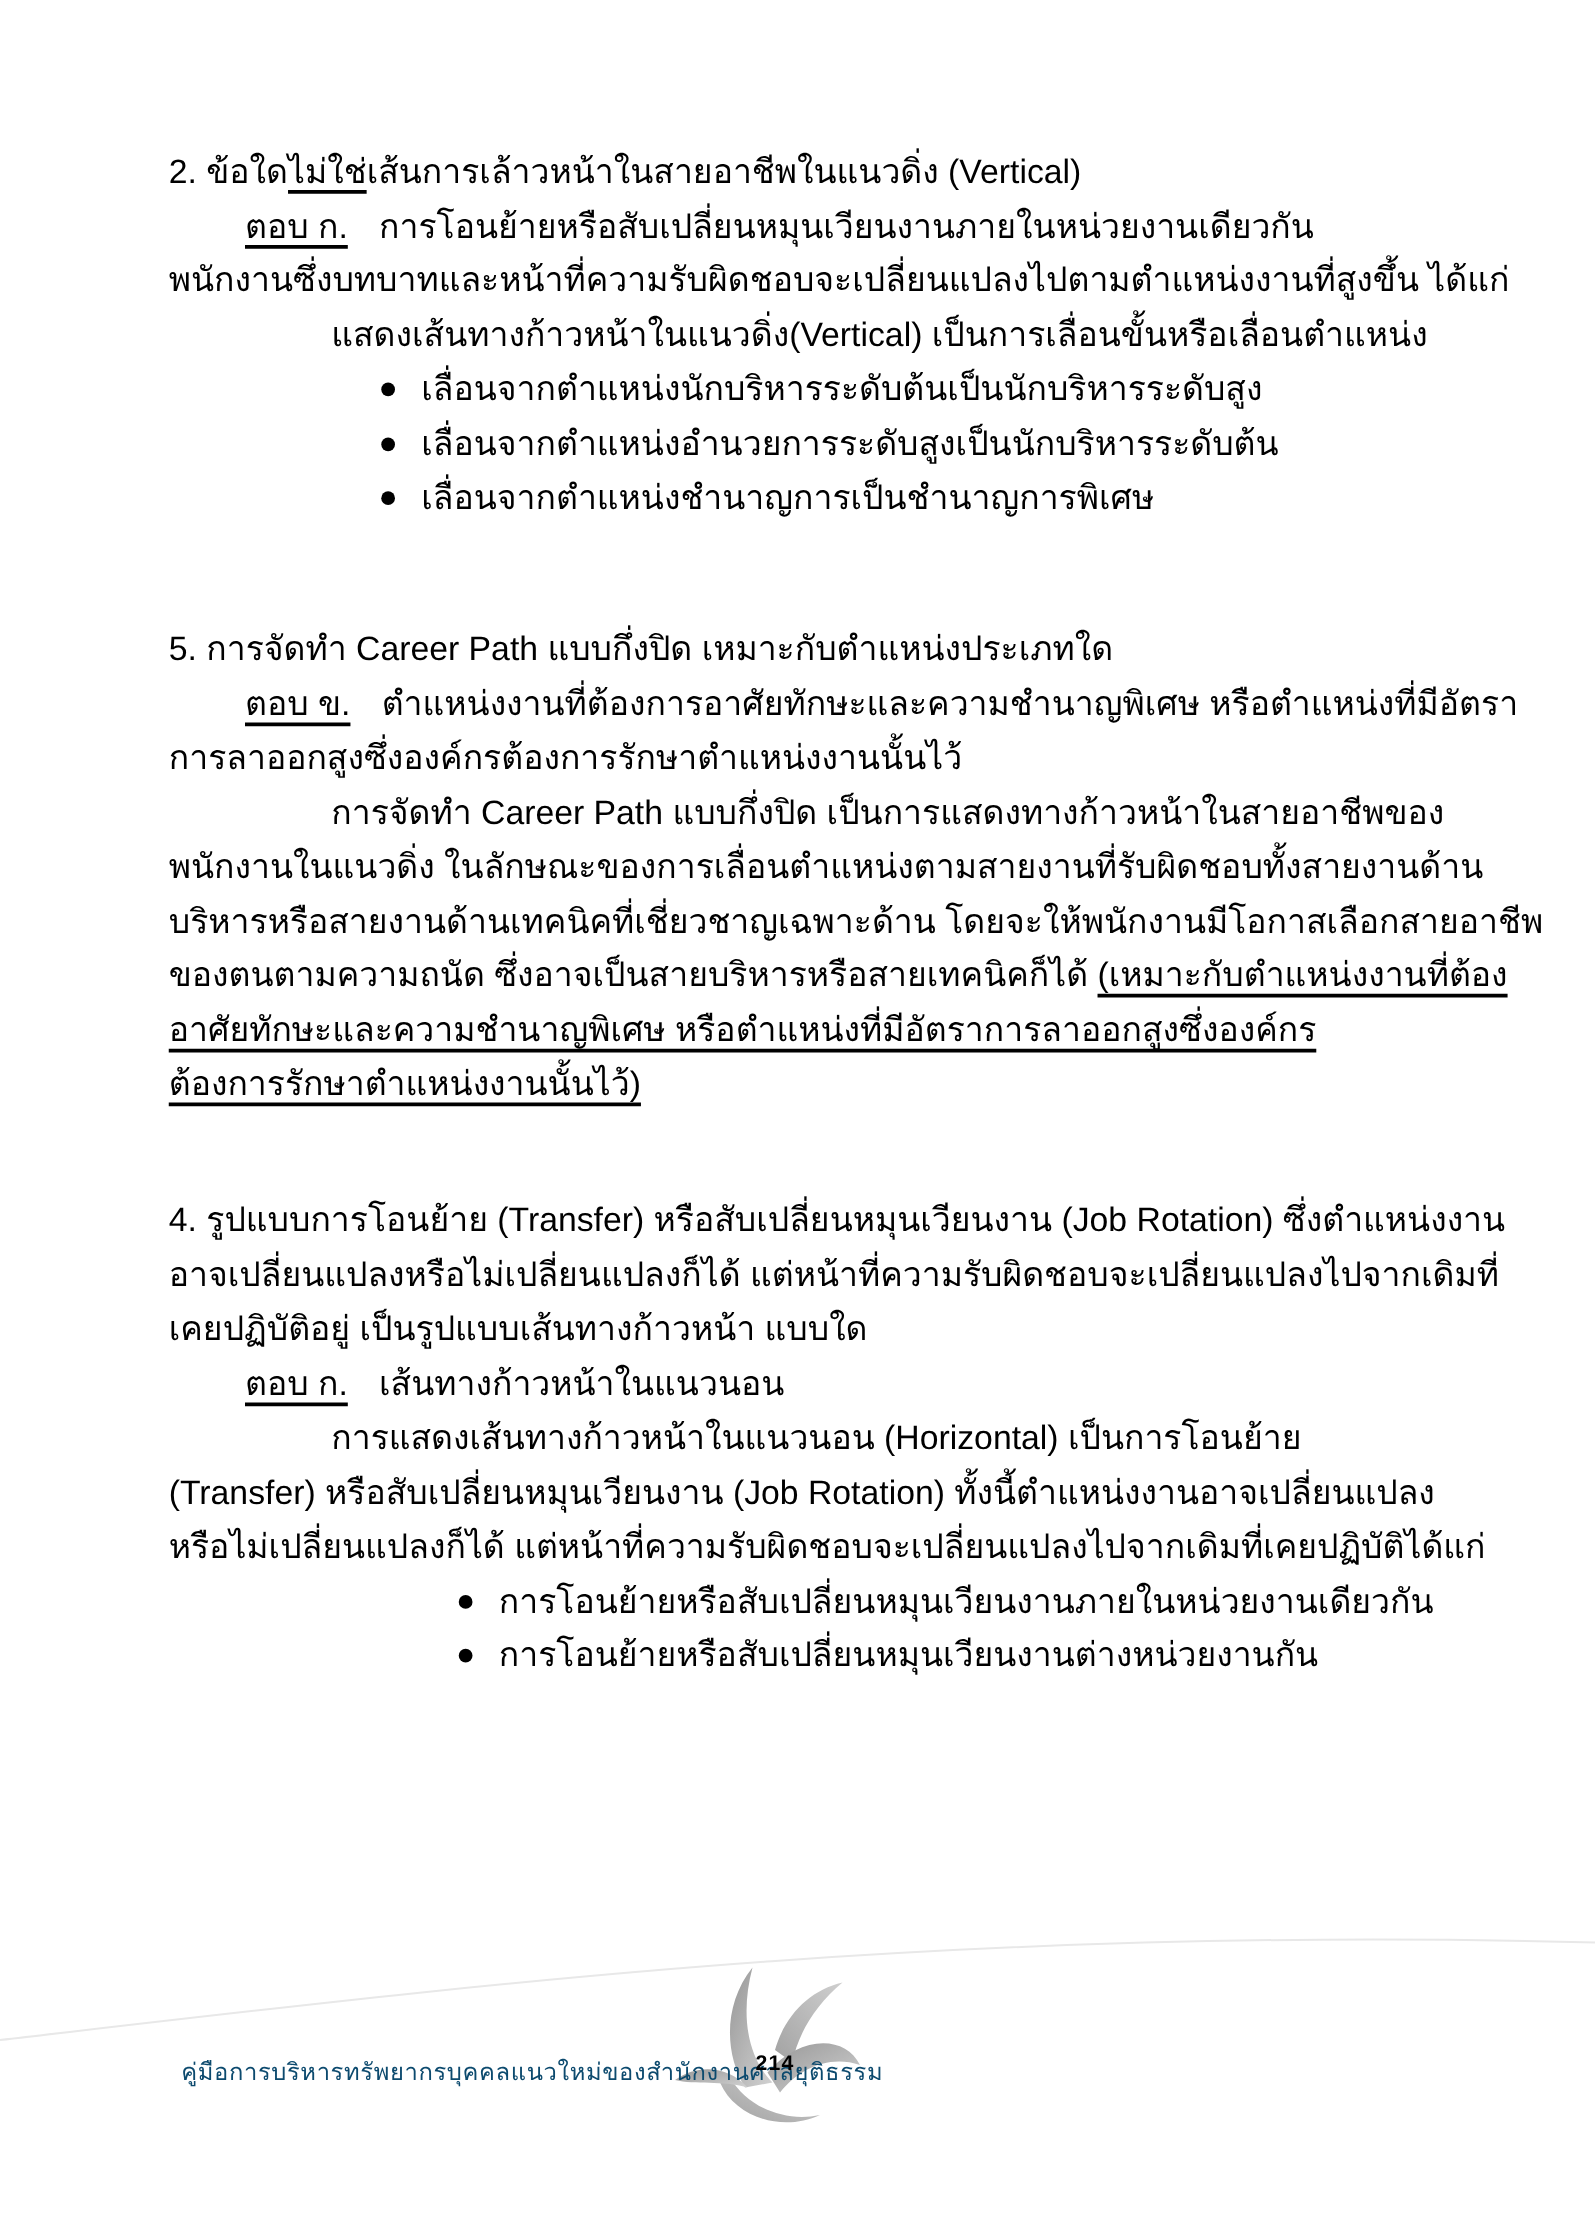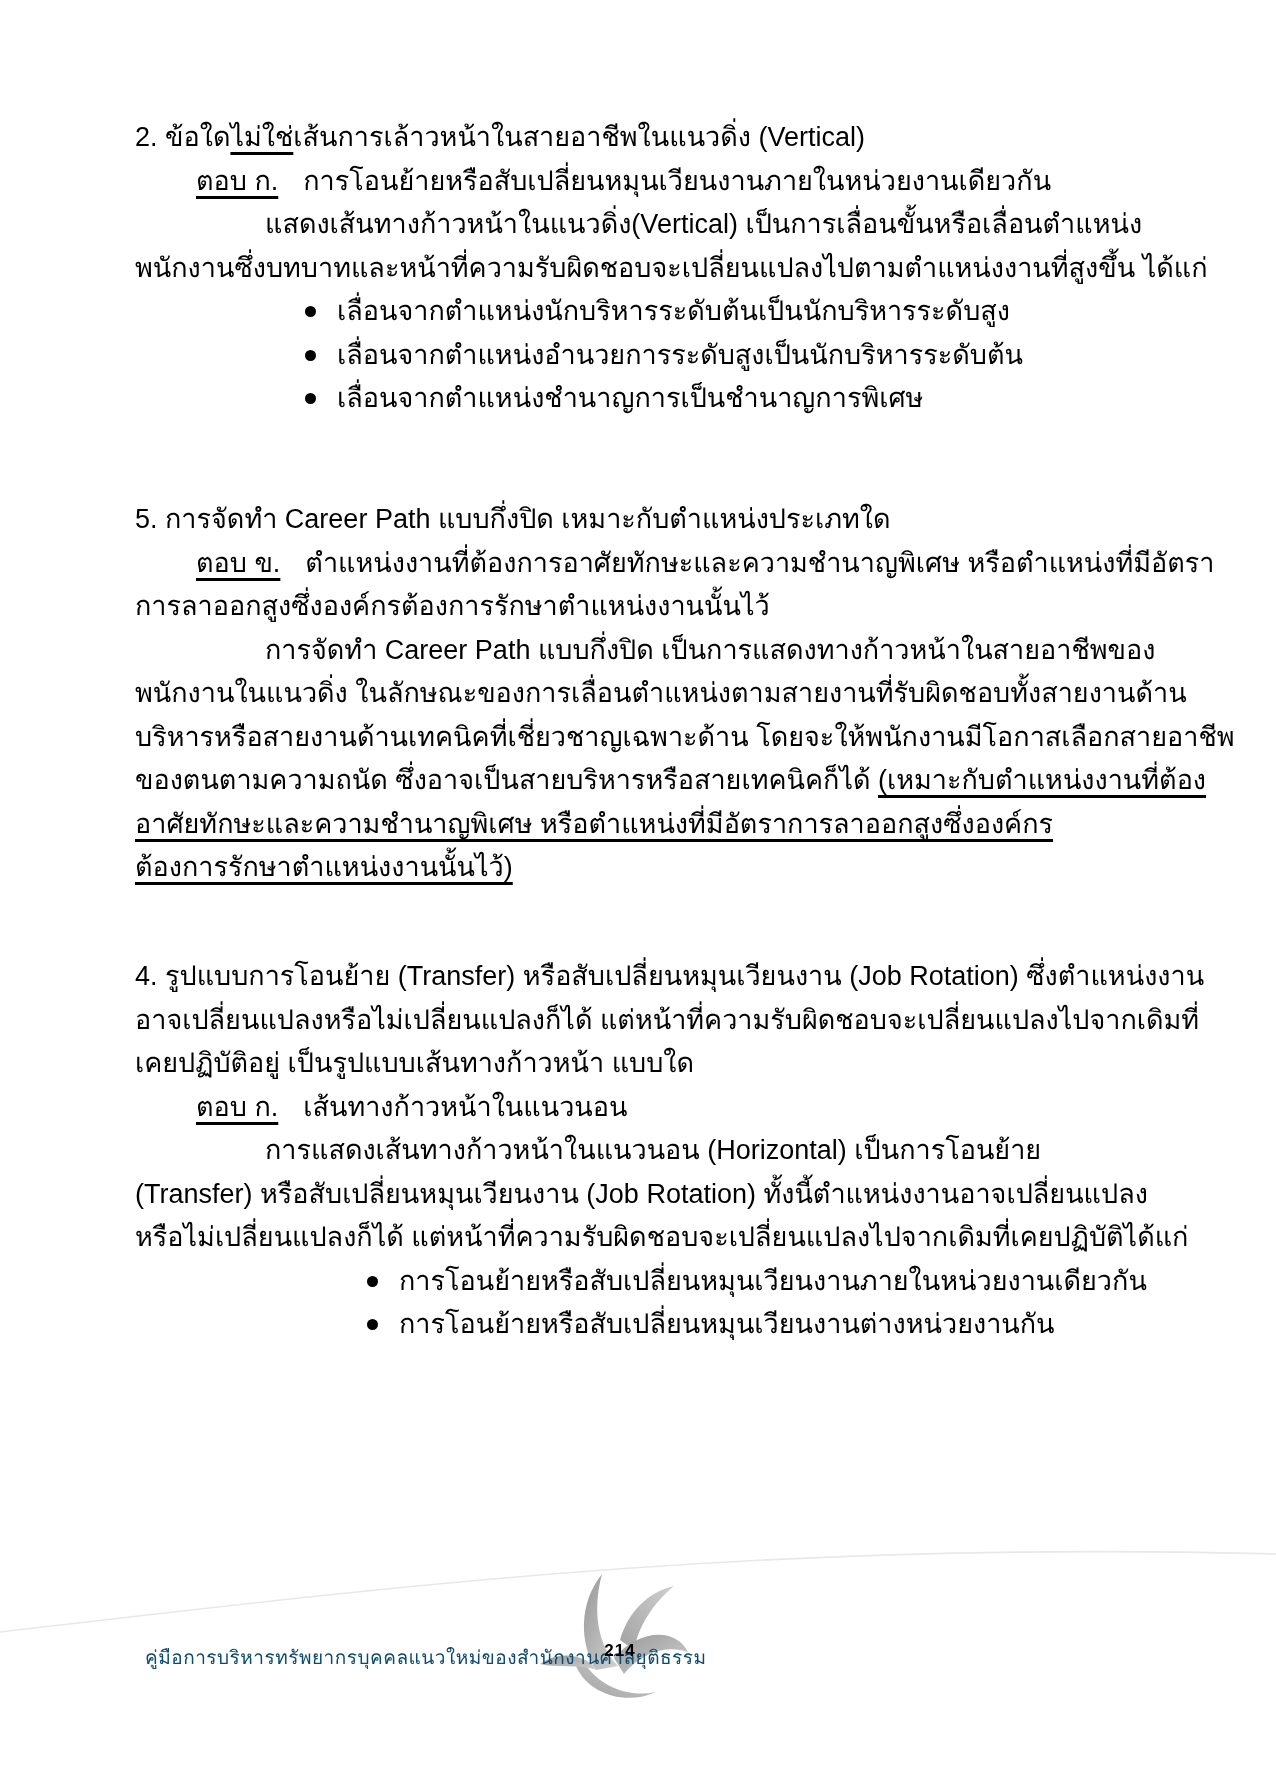--- a/index.html
+++ b/index.html
@@ -51,22 +51,22 @@
 </head>
 <body>
 
 <div class="sec" style="top:116px">
   <div class="line">
     <span>2. ข้อใด</span><span class="bu">ไม่ใช่</span><span>เส้นการเล้าวหน้าในสายอาชีพในแนวดิ่ง (Vertical)</span>
   </div>
   <div class="line ind-a">
     <span class="bu ans-label">ตอบ ก.</span><span>การโอนย้ายหรือสับเปลี่ยนหมุนเวียนงานภายในหน่วยงานเดียวกัน</span>
   </div>
+  <div class="line">พนักงานซึ่งบทบาทและหน้าที่ความรับผิดชอบจะเปลี่ยนแปลงไปตามตำแหน่งงานที่สูงขึ้น ได้แก่</div>
   <div class="line ind-p">แสดงเส้นทางก้าวหน้าในแนวดิ่ง(Vertical) เป็นการเลื่อนขั้นหรือเลื่อนตำแหน่ง</div>
-  <div class="line">พนักงานซึ่งบทบาทและหน้าที่ความรับผิดชอบจะเปลี่ยนแปลงไปตามตำแหน่งงานที่สูงขึ้น ได้แก่</div>
   <div class="q2-bullets">
     <div class="bullet-row">
       <span class="dot"></span>
       <span class="line">เลื่อนจากตำแหน่งนักบริหารระดับต้นเป็นนักบริหารระดับสูง</span>
     </div>
     <div class="bullet-row">
       <span class="dot"></span>
       <span class="line">เลื่อนจากตำแหน่งอำนวยการระดับสูงเป็นนักบริหารระดับต้น</span>
     </div>
     <div class="bullet-row">

